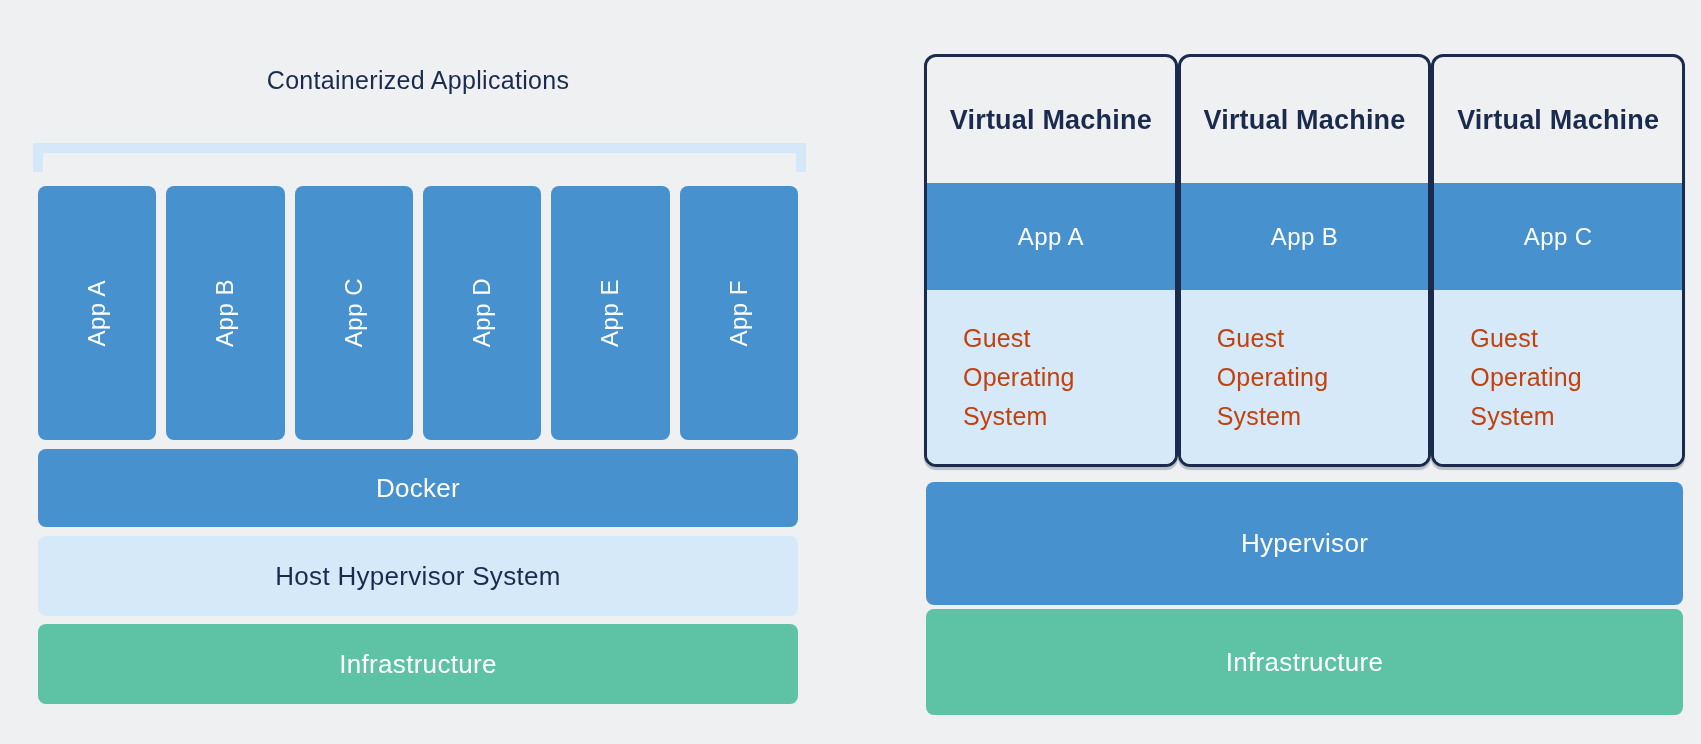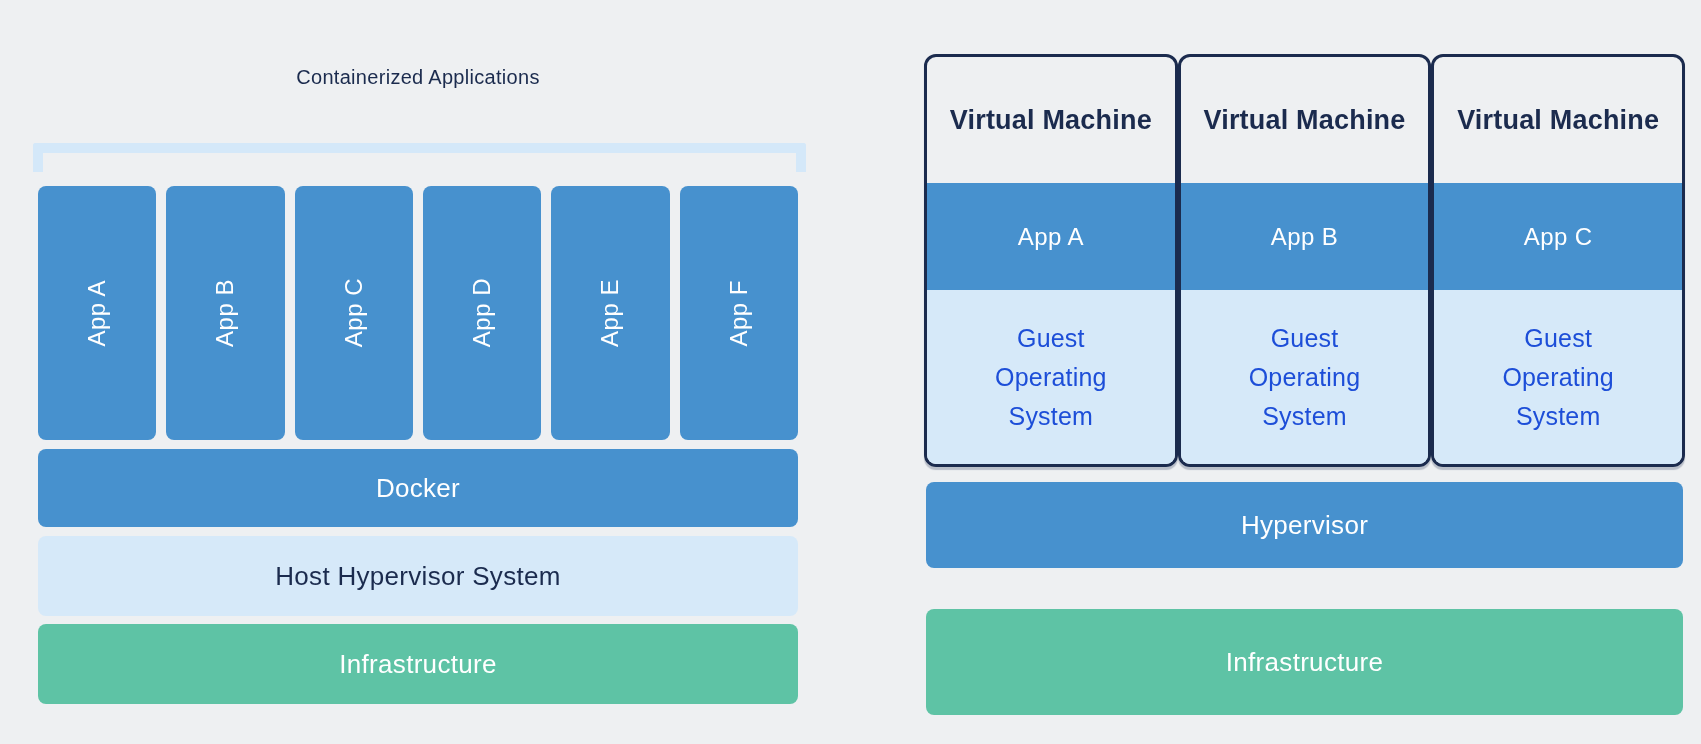--- a/index.html
+++ b/index.html
@@ -12,21 +12,21 @@
     color:#1B2B4E;
   }
   .panel { position:absolute; top:0; height:744px; }
   .panel-left  { left:36px;  width:764px; }
   .panel-right { left:924px; width:761px; }
 
   
   .left-title {
     position:absolute; top:66px; left:0; right:0;
     text-align:center;
-    font-size:20px; font-weight:500; letter-spacing:.3px;
+    font-size:25px; font-weight:500; letter-spacing:.3px;
     color:#1B2B4E;
   }
   .bracket {
     position:absolute; top:143px; left:-3px; right:-6px; height:29px;
     border:10px solid #D4E8F9; border-bottom:none;
     border-radius:3px 3px 0 0;
   }
   .apps-row {
     position:absolute; top:186px; left:2px; right:2px; height:254px;
     display:flex; gap:10px;
@@ -79,27 +79,26 @@
     letter-spacing:.2px;
   }
   .vm-app {
     height:107px;
     background:#4791CE; color:#FFFFFF;
     display:flex; align-items:center; justify-content:center;
     font-size:24px; letter-spacing:.4px;
   }
   .vm-guest {
     flex:1;
-    background:#D6E9F9; color:#1d4ed8;
+    background:#D6E9F9; color:#c2410c;
     display:flex; align-items:center; justify-content:center;
-    text-align:center;
     font-size:25px; line-height:39px; letter-spacing:.2px;
     padding:0 36px;
   }
-  .hypervisor-bar { top:482px; height:86px; }
+  .hypervisor-bar { top:482px; height:123px; }
   .infra-bar-right { top:609px; height:106px; }
 </style>
 </head>
 <body>
 
 <section class="panel panel-left">
   <div class="left-title">Containerized Applications</div>
   <div class="bracket"></div>
 
   <div class="apps-row">

